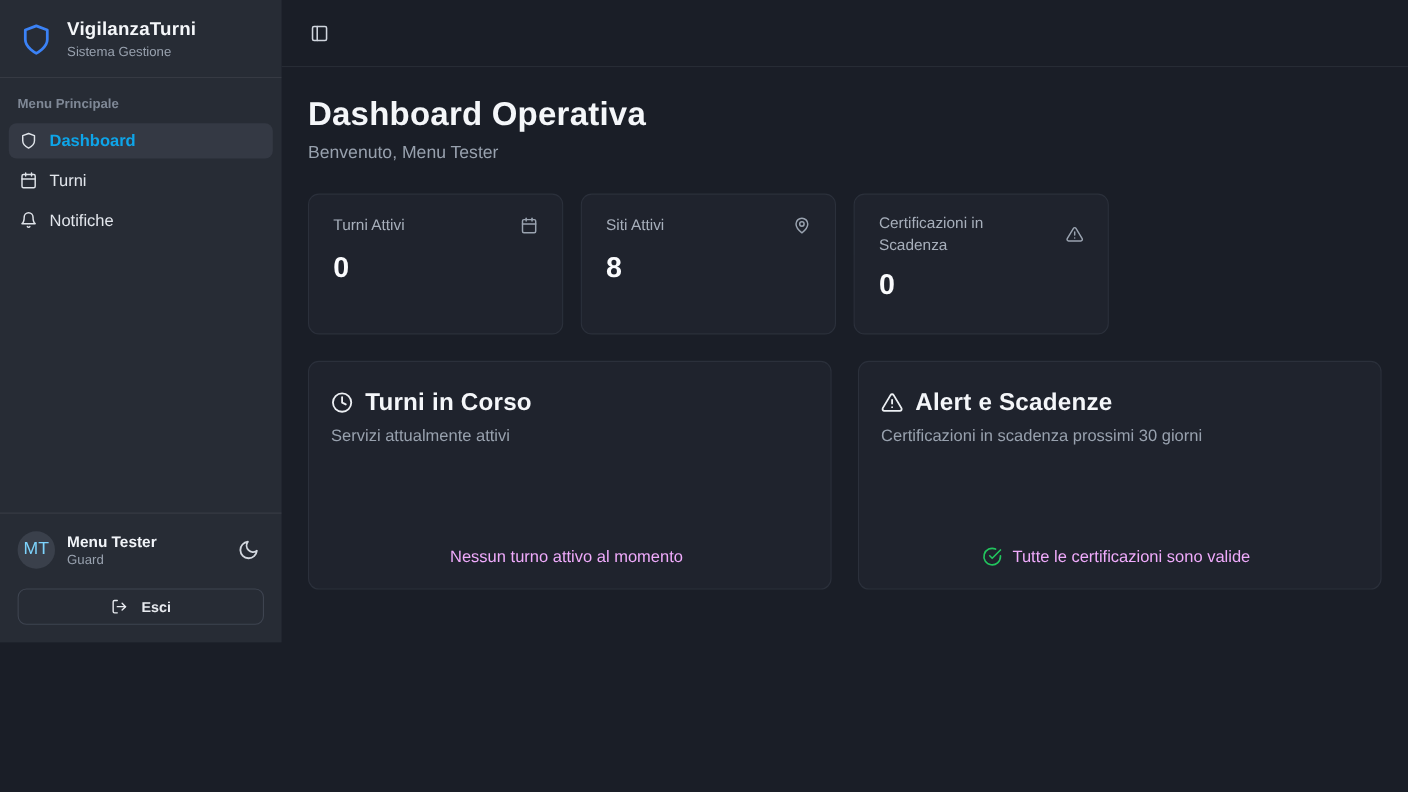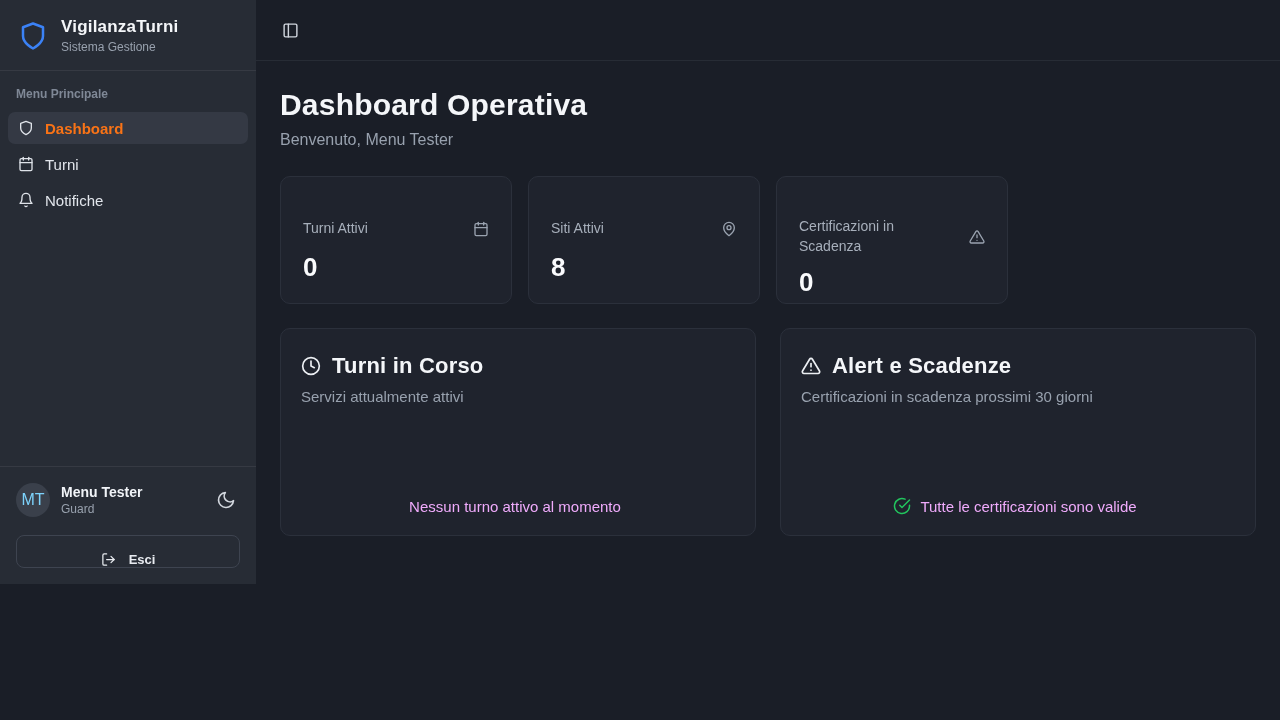--- a/index.html
+++ b/index.html
@@ -48,21 +48,21 @@
     height: 32px;
     padding: 0 10px;
     border-radius: 7px;
     color: #e2e6ec;
     font-size: 15px;
     font-weight: 500;
     cursor: pointer;
     margin-bottom: 4px;
   }
   .nav-item .nav-icon { color: #dfe3e9; }
-  .nav-item.active { background: #343944; color: #f97316; font-weight: 600; }
+  .nav-item.active { background: #343944; color: #0ea5e9; font-weight: 600; }
 
   .sidebar-footer {
     margin-top: auto;
     border-top: 1px solid rgba(255,255,255,0.07);
     padding: 16px;
   }
   .user-row { display: flex; align-items: center; gap: 11px; }
   .avatar {
     width: 34px; height: 34px;
     border-radius: 50%;
@@ -84,21 +84,21 @@
     margin-top: 18px;
     width: 100%;
     height: 33px;
     background: transparent;
     border: 1px solid #3e4450;
     border-radius: 8px;
     color: #e8ebf0;
     font-family: inherit;
     font-size: 13px;
     font-weight: 600;
-    display: flex; align-items: flex-end; justify-content: center;
+    display: flex; align-items: center; justify-content: center;
     gap: 13px;
     cursor: pointer;
   }
   .logout-btn svg { color: #e8ebf0; }
 
   
   .main { flex: 1; display: flex; flex-direction: column; min-width: 0; }
   .topbar {
     height: 61px;
     min-height: 61px;
@@ -128,21 +128,20 @@
     border-radius: 10px;
     height: 128px;
     padding: 16px 22px;
   }
   .stat-head {
     display: flex;
     align-items: center;
     justify-content: space-between;
     gap: 8px;
     min-height: 24px;
-    margin-top: 24px;
   }
   .stat-label { font-size: 14px; color: #a7afbb; line-height: 1.4; max-width: 160px; }
   .stat-icon { color: #9aa3b0; flex-shrink: 0; }
   .stat-value { margin-top: 11px; font-size: 26px; font-weight: 700; color: #fafbfd; }
 
   .panels-grid {
     margin-top: 24px;
     display: grid;
     grid-template-columns: repeat(2, 1fr);
     gap: 24px;

